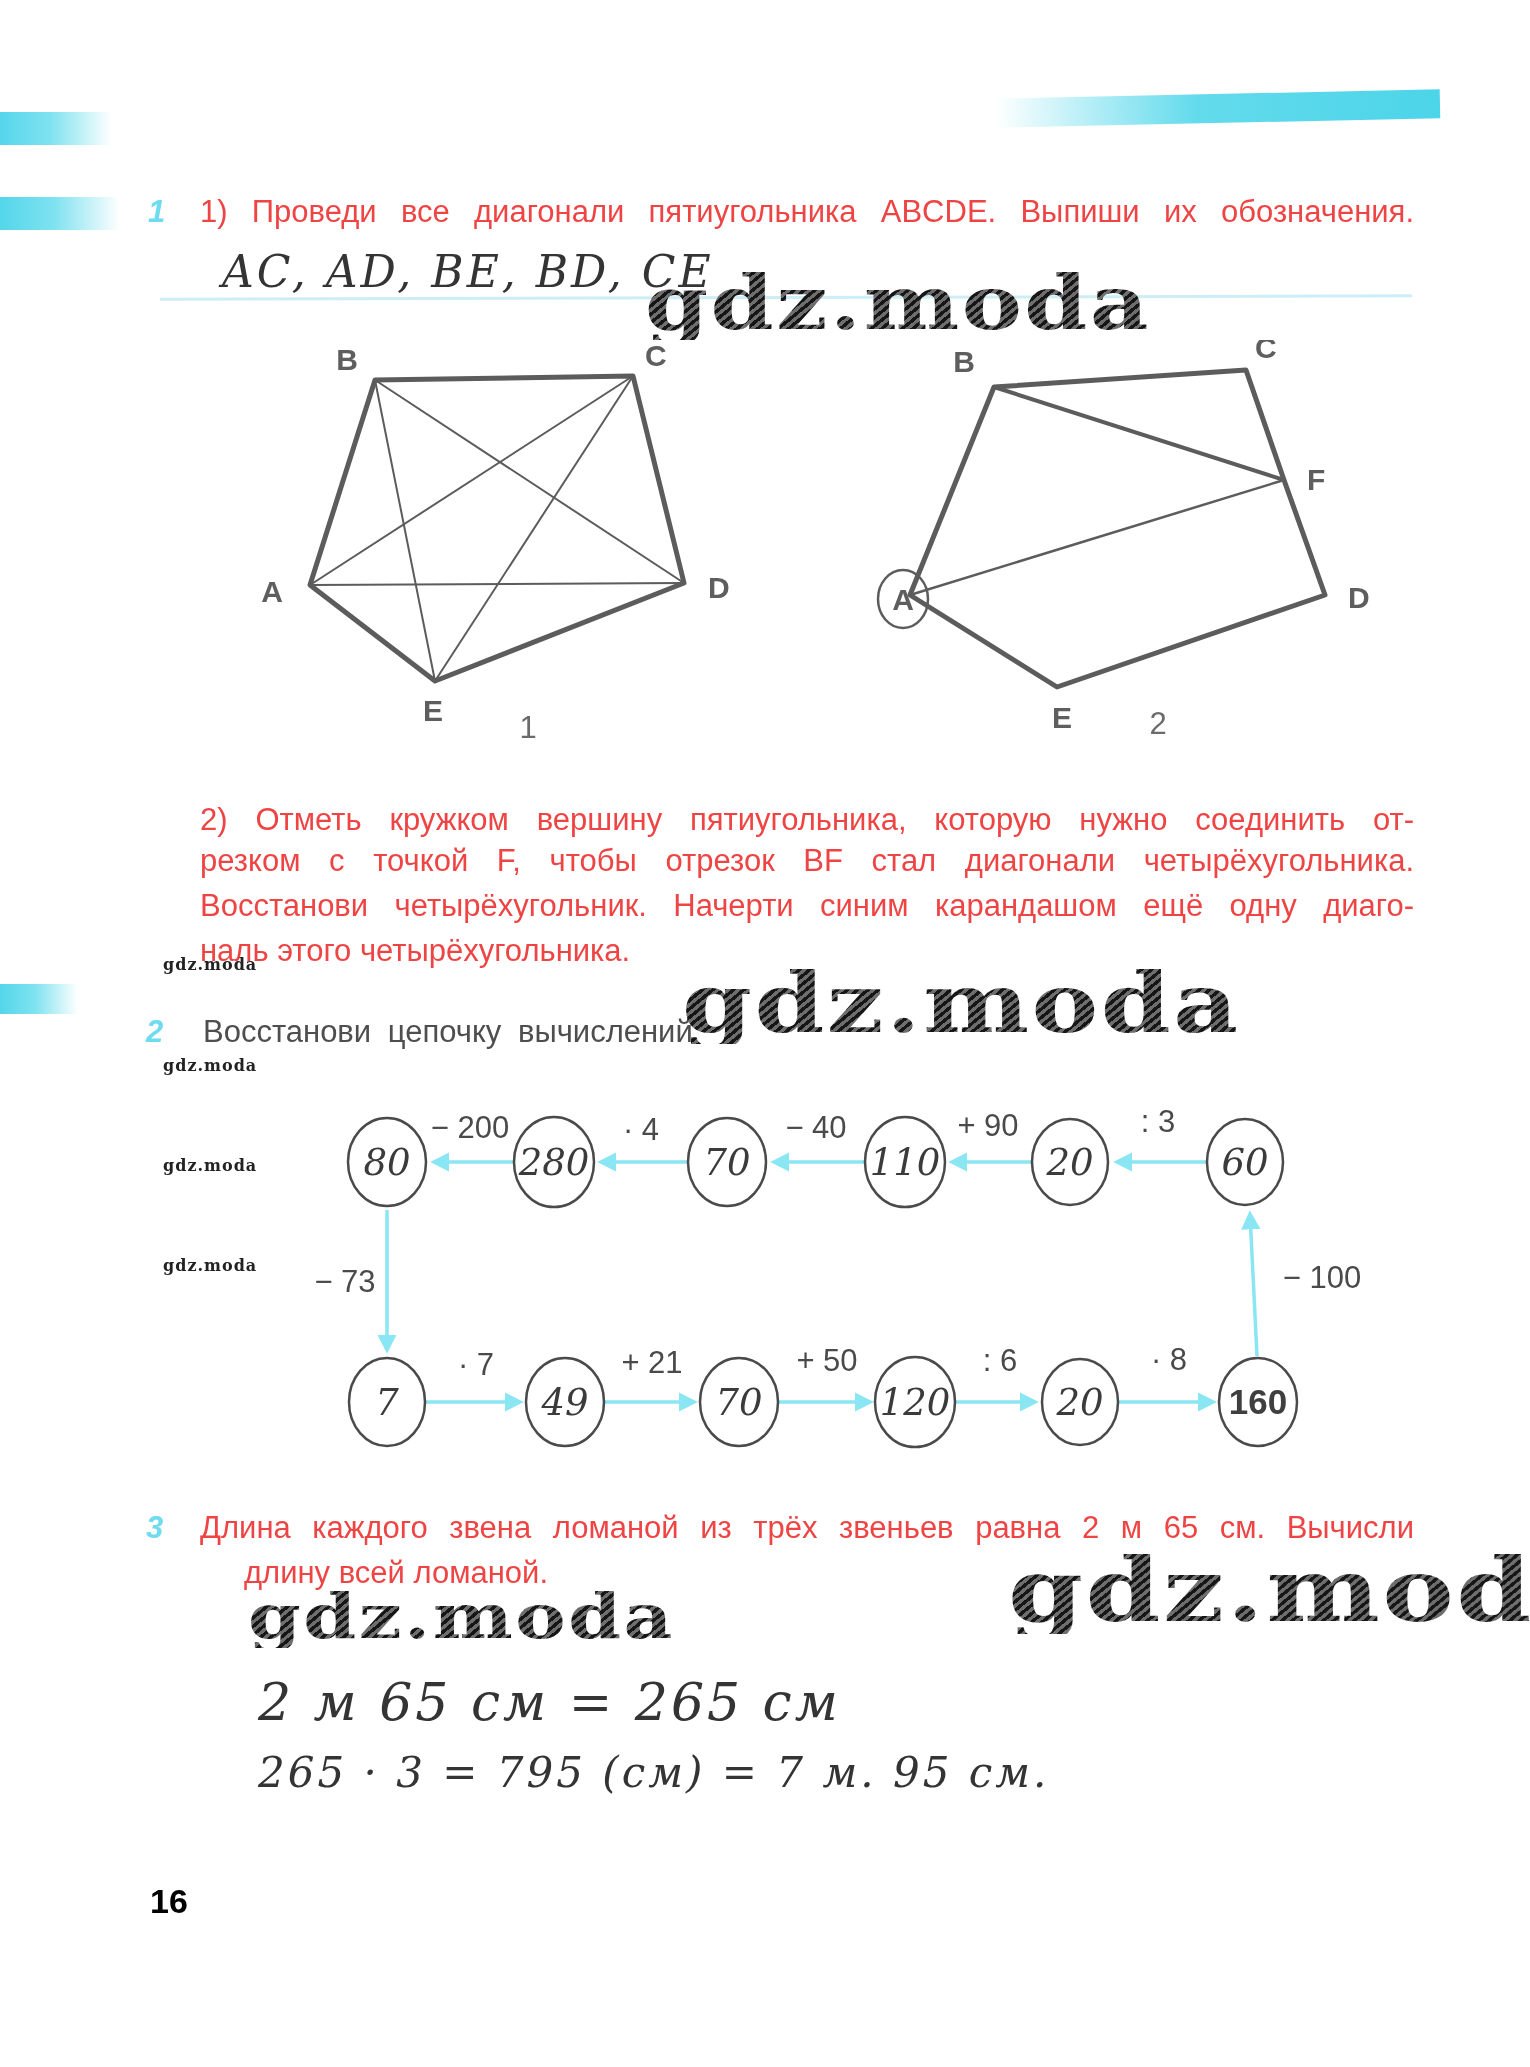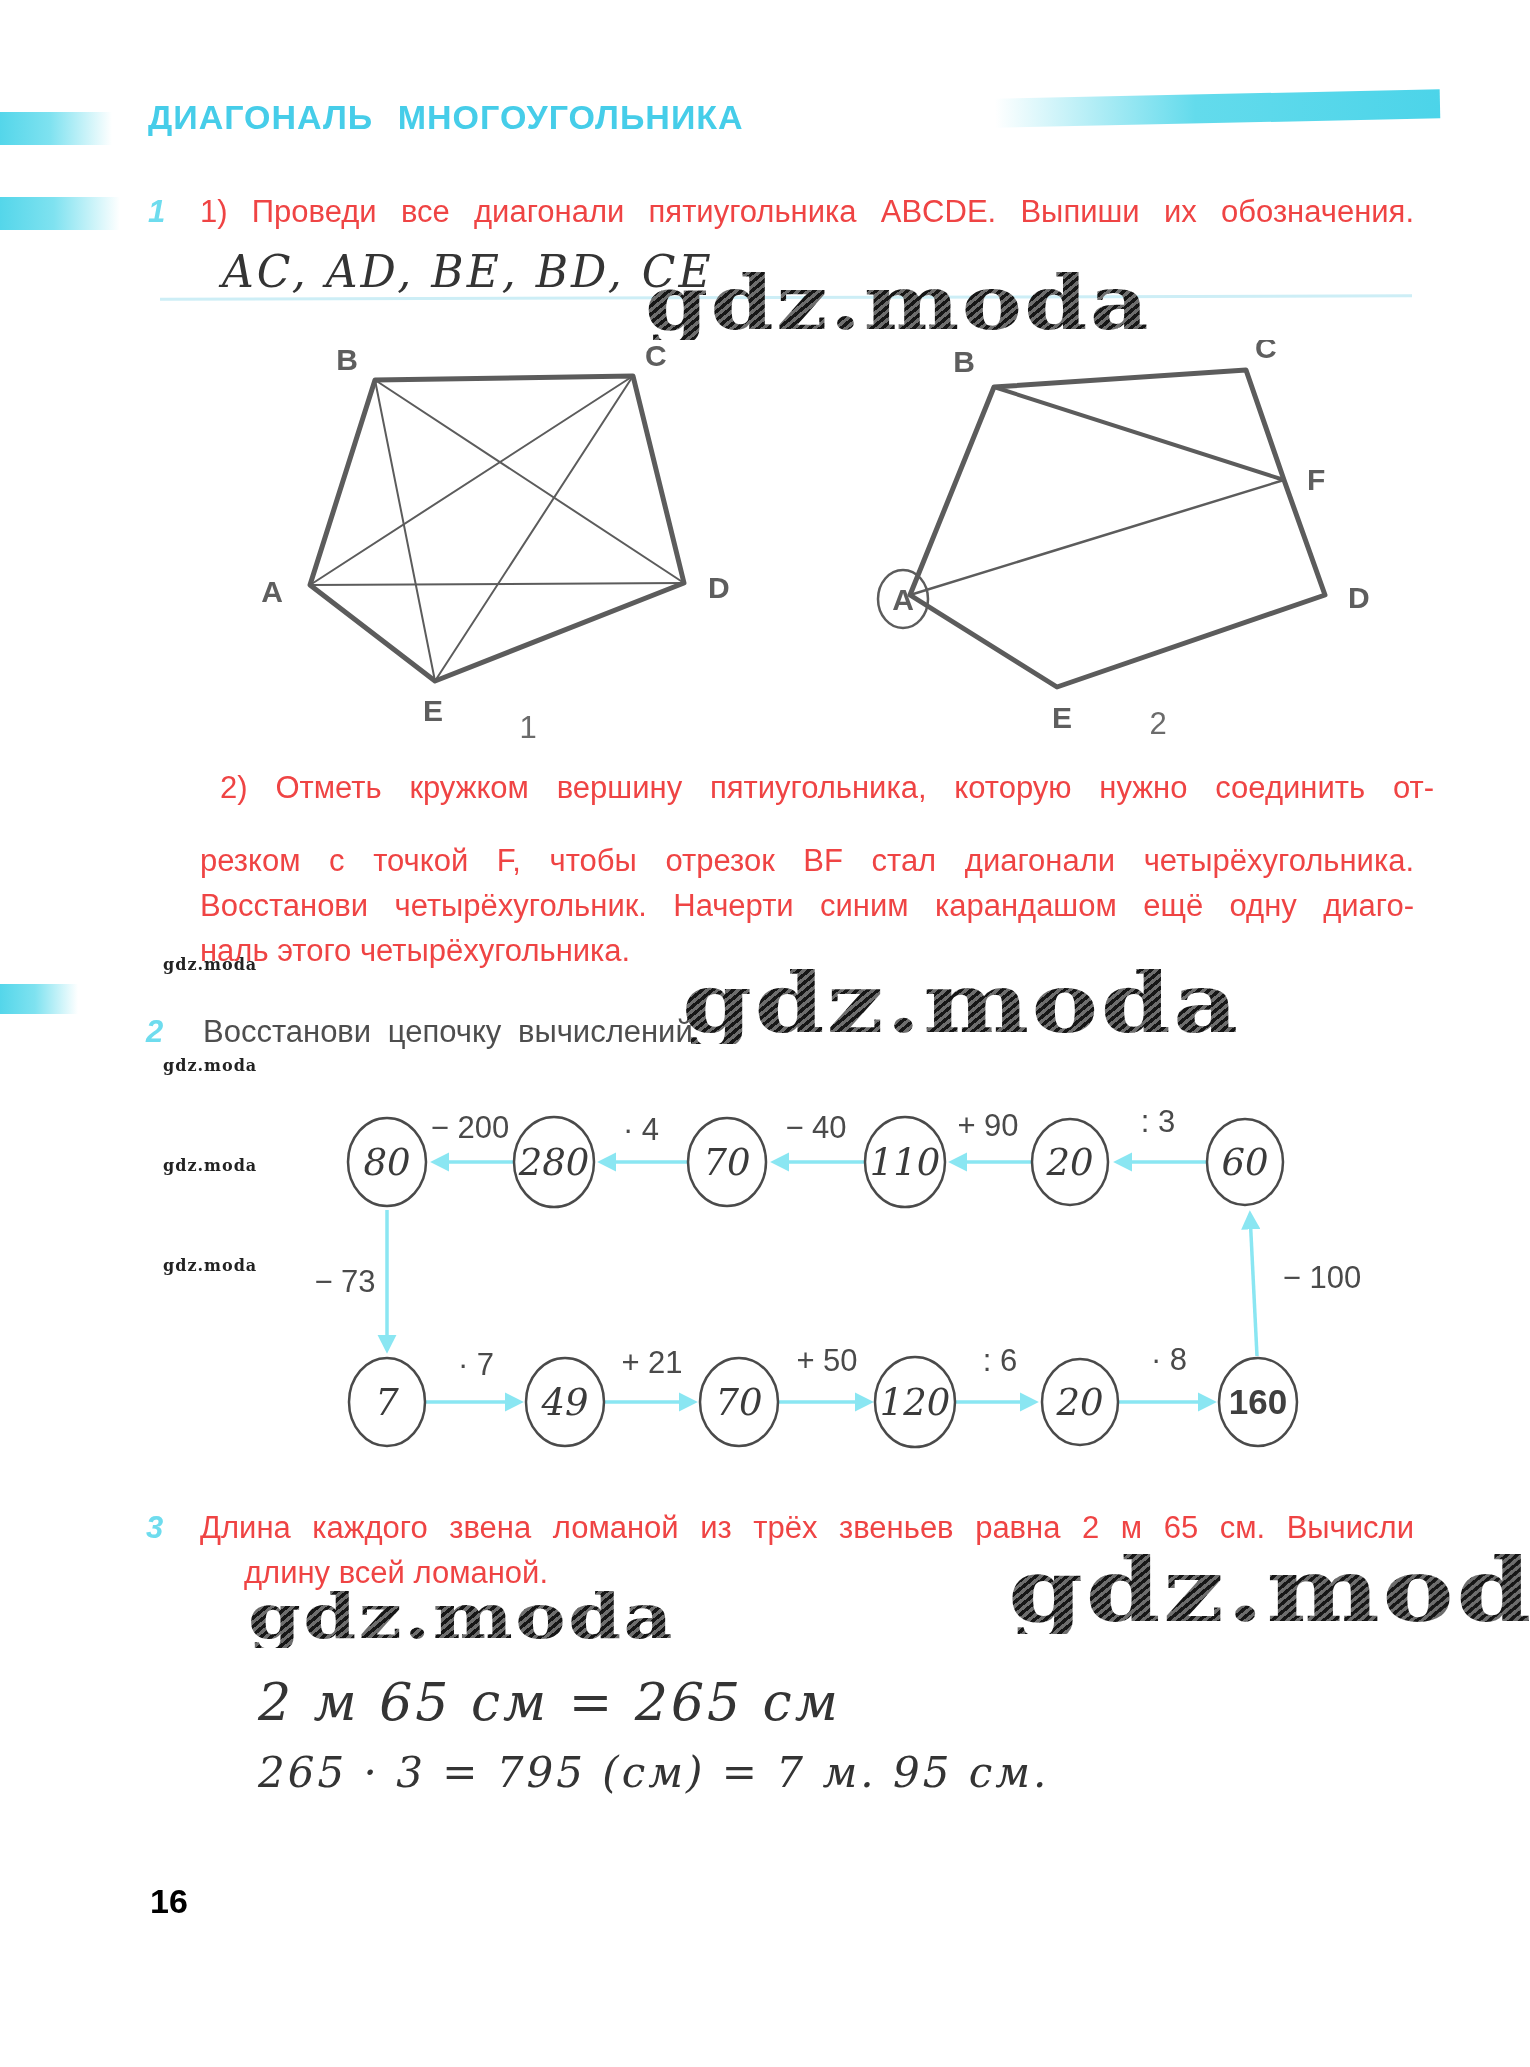--- a/index.html
+++ b/index.html
@@ -56,21 +56,20 @@
 <body>
 
 <div class="page">
 
 
   <div class="abs bar-left" style="top:112px; width:112px;"></div>
   <div class="abs bar-left" style="top:197px; width:120px;"></div>
   <div class="abs bar-left" style="top:984px; width:78px; height:30px;"></div>
   <div class="abs bar-topright"></div>
 
-  <div class="abs title z1">ДИАГОНАЛЬ МНОГОУГОЛЬНИКА</div>
 
   <div class="abs task-marker z1" style="left:148px; top:194px;">1</div>
   <div class="abs body-line z1" style="top:194px;">1) Проведи все диагонали пятиугольника ABCDE. Выпиши их обозначения.</div>
 
   <div class="abs hand z1" style="left:222px; top:246px; font-size:44px;">AC, AD, BE, BD, CE</div>
   <div class="abs answer-line z1"></div>
 
   <div class="abs wm-big z1" style="left:645px; top:266px; font-size:74px;">gdz.moda</div>
 
   <svg class="abs z1" style="left:0; top:340px;" width="1530" height="430" viewBox="0 0 1530 430">
@@ -100,21 +99,21 @@
       <text class="fig-label" x="903" y="270" text-anchor="middle">A</text>
       <text class="fig-label" x="975" y="32" text-anchor="end">B</text>
       <text class="fig-label" x="1255" y="18" text-anchor="start">C</text>
       <text class="fig-label" x="1307" y="150" text-anchor="start">F</text>
       <text class="fig-label" x="1348" y="268" text-anchor="start">D</text>
       <text class="fig-label" x="1062" y="388" text-anchor="middle">E</text>
       <text class="fig-caption" x="1158" y="394" text-anchor="middle">2</text>
     </g>
   </svg>
 
-  <div class="abs body-line z1" style="top:770px;margin-left:20px;">2) Отметь кружком вершину пятиугольника, которую нужно соединить от-</div>
+  <div class="abs body-line z1" style="top:802px;">2) Отметь кружком вершину пятиугольника, которую нужно соединить от-</div>
   <div class="abs body-line z1" style="top:843px;">резком с точкой F, чтобы отрезок BF стал диагонали четырёхугольника.</div>
   <div class="abs body-line z1" style="top:888px;">Восстанови четырёхугольник. Начерти синим карандашом ещё одну диаго-</div>
   <div class="abs body-line last z1" style="top:933px;">наль этого четырёхугольника.</div>
 
   <div class="abs wm-small z1" style="left:163px; top:955px;">gdz.moda</div>
   <div class="abs wm-small z1" style="left:163px; top:1056px;">gdz.moda</div>
   <div class="abs wm-small z1" style="left:163px; top:1156px;">gdz.moda</div>
   <div class="abs wm-small z1" style="left:163px; top:1256px;">gdz.moda</div>
 
   <div class="abs task-marker z1" style="left:146px; top:1014px;">2</div>

